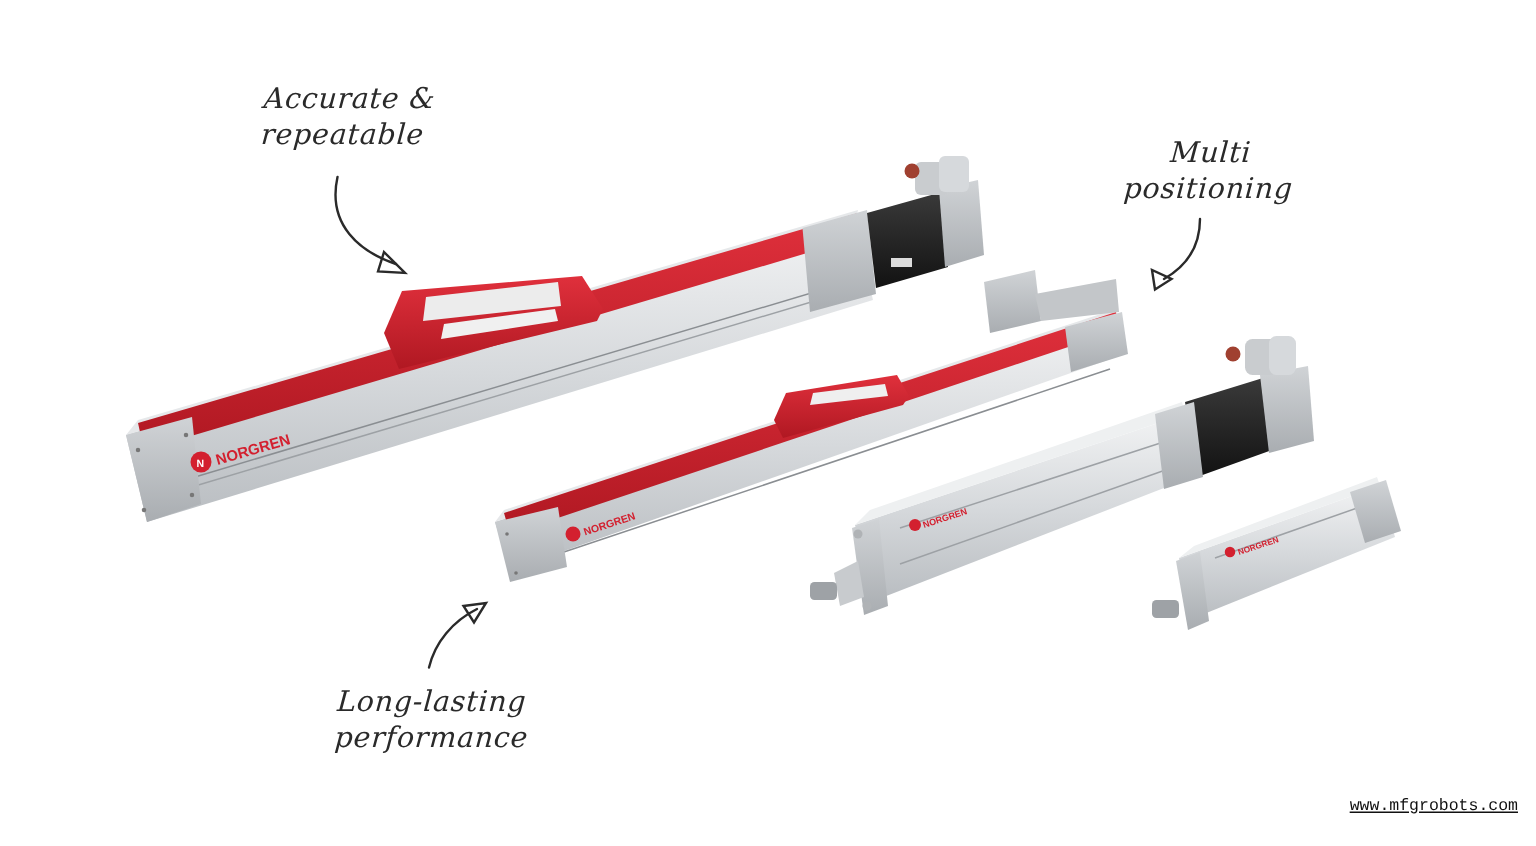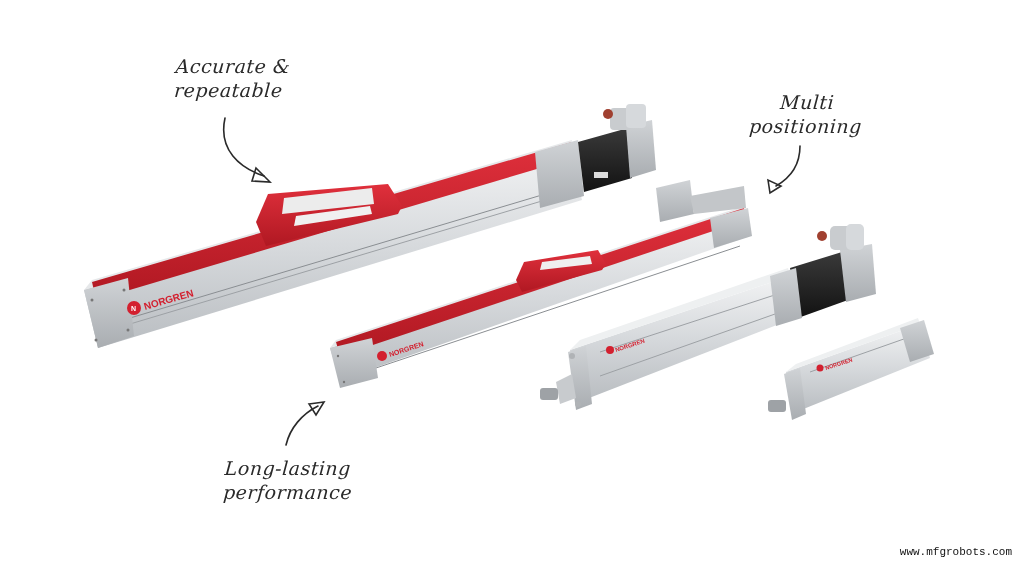--- a/index.html
+++ b/index.html
@@ -3,22 +3,22 @@
 <meta charset="utf-8">
 <style>
   html, body { margin:0; padding:0; background:#ffffff; }
   body { width:1024px; height:564px; position:relative; overflow:hidden;
          font-family:"DejaVu Sans", sans-serif; }
   .scene { position:absolute; left:0; top:0; width:1024px; height:564px; }
   .label { position:absolute; color:#2a2a2a; font-family:"DejaVu Serif", serif;
            font-style:italic; font-size:19px; line-height:24px; letter-spacing:0.5px;
            transform:skewX(-4deg); }
   .label span { display:block; }
-  .watermark { position:absolute; right:12px; bottom:6px; font-family:"Liberation Mono", monospace;
-               font-size:11px; color:#111; }
+  .watermark { position:absolute; right:12px; bottom:20px; font-family:"Liberation Mono", monospace;
+               font-size:11px; color:#111;text-decoration:underline; }
   .logo-text { font-family:"Liberation Sans", sans-serif; font-weight:bold; }
 </style>
 </head>
 <body>
 
 <div class="scene">
 <svg width="1024" height="564" viewBox="0 0 1024 564">
   <defs>
     <linearGradient id="alu" x1="0" y1="0" x2="0" y2="1">
       <stop offset="0" stop-color="#f2f3f4"></stop>

